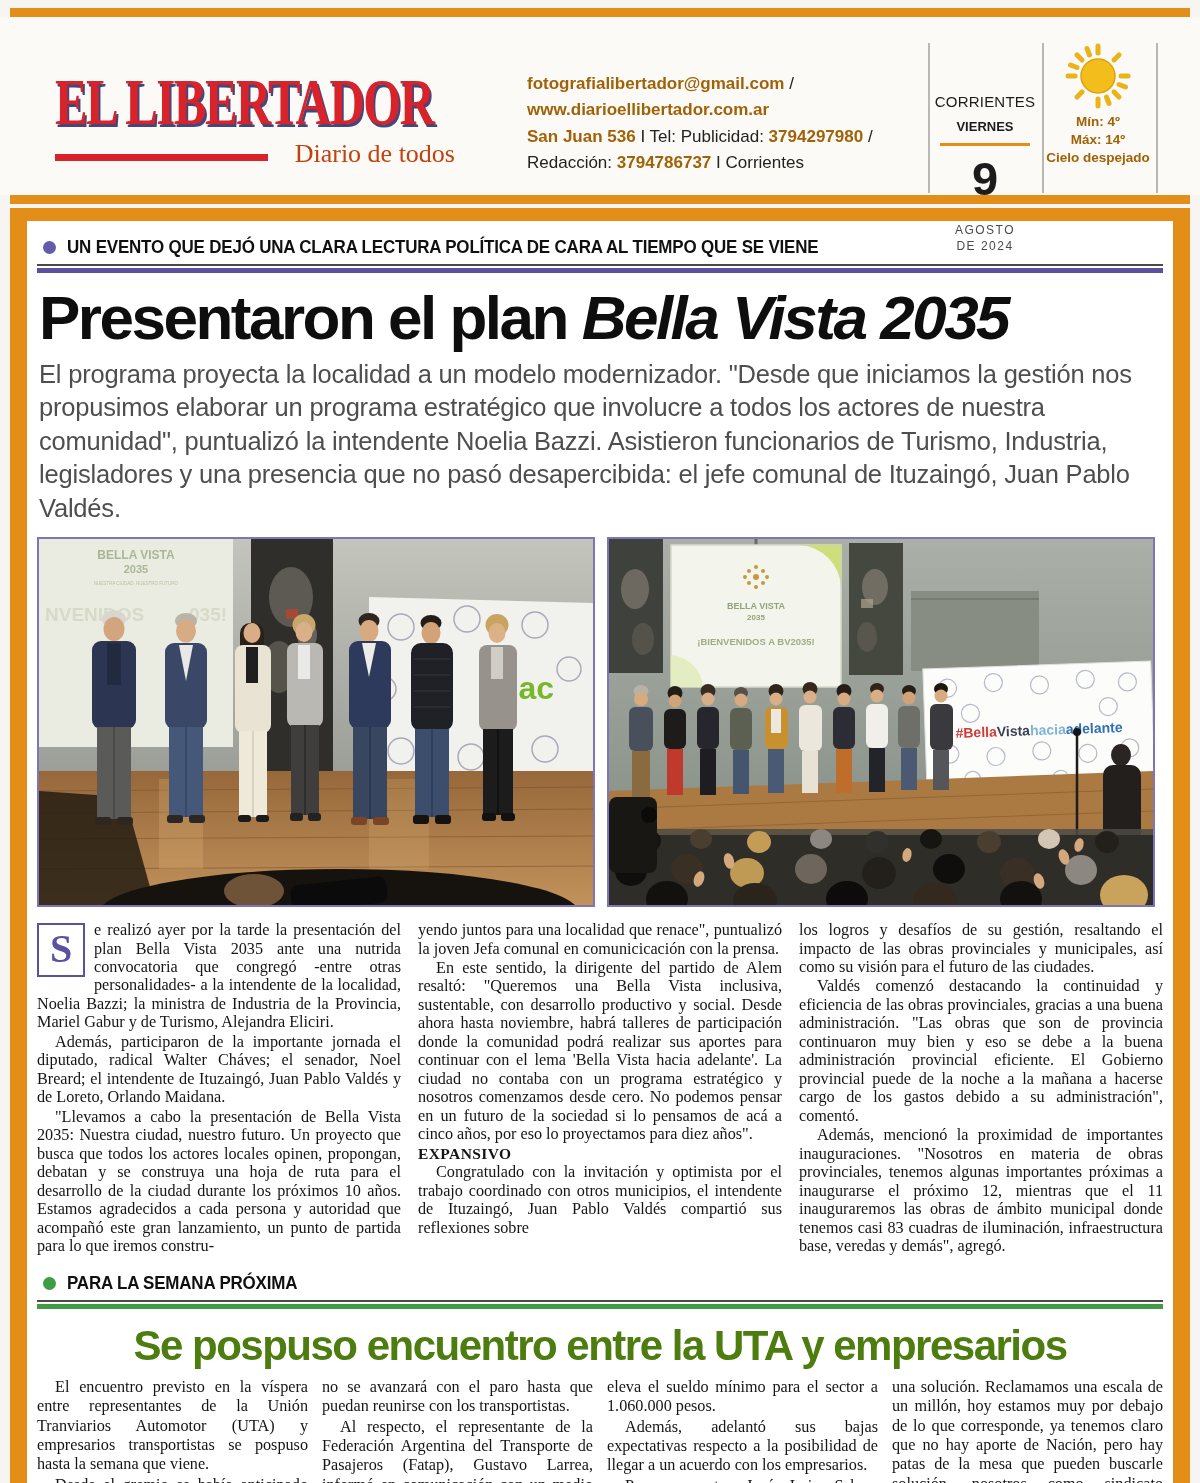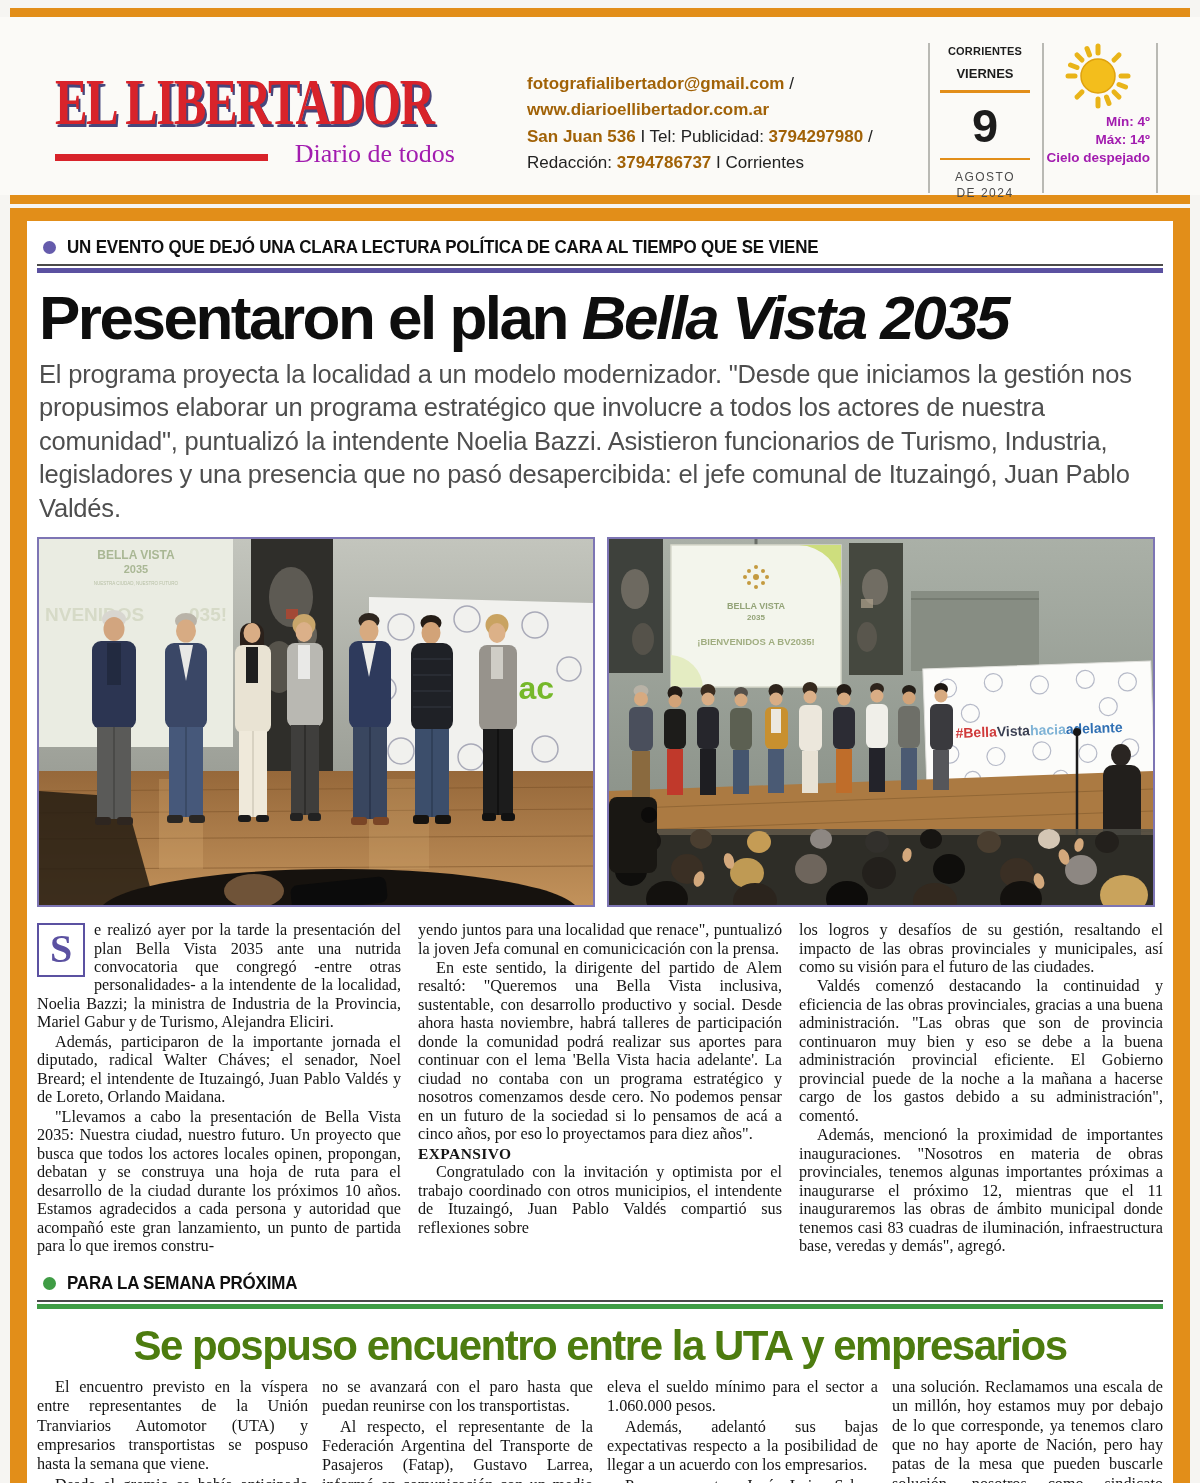--- a/index.html
+++ b/index.html
@@ -5,32 +5,32 @@
   html,body{margin:0;padding:0;}
   body{width:1200px;height:1483px;background:#f6f5f2;font-family:"Liberation Sans",sans-serif;overflow:hidden;position:relative;}
   .bar{height:9px;background:#E28E19;margin:0 10px;}
   .topbar{margin-top:8px;}
   
   .masthead{position:relative;height:178px;background:#fbfaf7;}
   .brand{position:absolute;left:55px;top:52px;width:420px;}
   .brand-title{font-family:"Liberation Serif",serif;font-weight:700;font-size:66px;color:#d8232a;letter-spacing:-2px;transform:scaleX(0.74);transform-origin:left;white-space:nowrap;text-shadow:2.5px 2.5px 0 rgba(38,38,102,.85);line-height:1;}
   .brand-tag-row{display:flex;align-items:center;margin-top:4px;width:400px;}
   .red-bar{flex:1;height:7px;background:#d8232a;margin-right:9px;margin-top:6px;}
-  .brand-tagline{font-family:"Liberation Serif",serif;font-size:26px;color:#a21caf;white-space:nowrap;margin-left:18px;}
+  .brand-tagline{font-family:"Liberation Serif",serif;font-size:26px;color:#c2410c;white-space:nowrap;margin-left:18px;}
   .contact{position:absolute;left:527px;top:54px;font-size:17px;color:#222;line-height:1.55;}
   .contact b{font-weight:700;color:#a16207;}
   .vr{position:absolute;top:26px;height:150px;width:2px;background:#b9b9b4;}
   .vr1{left:928px;} .vr2{left:1042px;} .vr3{left:1156px;}
   .datebox{position:absolute;left:934px;top:28px;width:102px;text-align:center;color:#1c1c1c;}
-  .datebox .region{font-weight:700;font-size:11px;letter-spacing:.2px;}
+  .datebox .region{font-weight:400;font-size:15px;letter-spacing:.2px;margin-top:48px;}
   .datebox .weekday{font-weight:700;font-size:13px;margin-top:9px;}
   .datebox .dhr{height:2.5px;background:#E28E19;margin:9px 6px;}
   .datebox .daynum{font-weight:700;font-size:47px;line-height:1;}
   .datebox .month{font-size:12px;color:#4a4a4a;letter-spacing:1.5px;line-height:1.35;margin-top:2px;}
-  .weather{position:absolute;left:1046px;top:26px;width:104px;text-align:right;color:#a21caf;}
+  .weather{position:absolute;left:1046px;top:26px;width:104px;text-align:center;color:#a16207;}
   .weather .wline{font-weight:700;font-size:13.5px;line-height:1.35;}
   .weather svg{display:block;margin:0 auto 4px;}
   
   .frame{margin:4px 10px 0;border:solid #E28E19;border-width:13px 17px 14px 17px;background:#fff;padding:8px 10px 8px 10px;}
   .kicker-row{display:flex;align-items:center;gap:11px;padding:8px 6px 2px;}
   .kdot{width:13px;height:13px;border-radius:50%;}
   .kdot-purple{background:#655BAC;}
   .kdot-green{background:#3F9C45;}
   .kicker-text{font-weight:700;font-size:17.5px;color:#101010;letter-spacing:-.2px;transform:scaleX(.97);transform-origin:left;white-space:nowrap;}
   .rule-thin{height:2px;background:#4a4a4a;margin-top:4px;}

